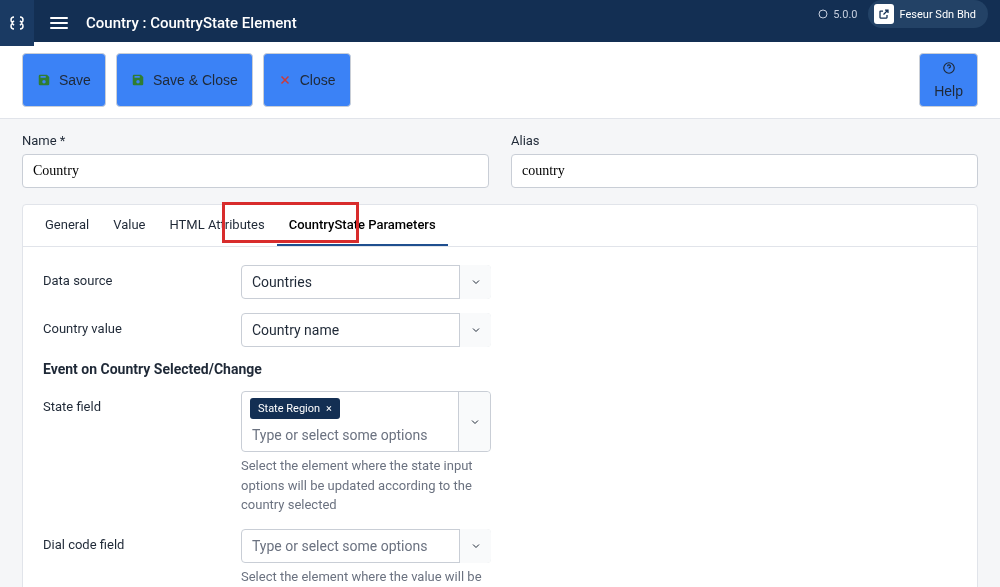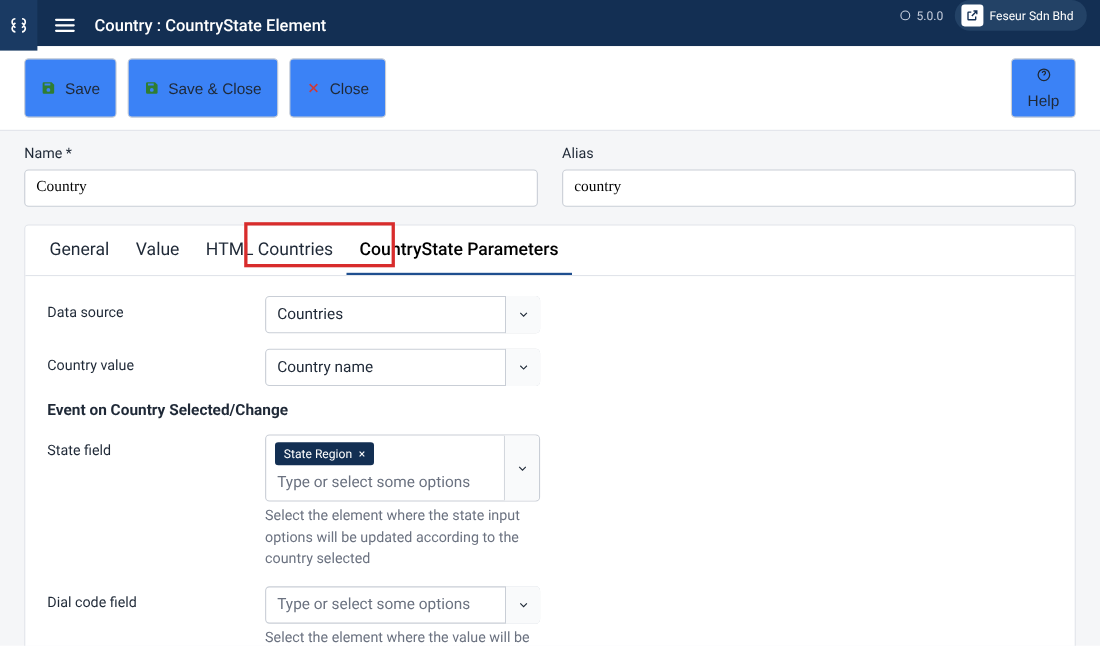--- a/index.html
+++ b/index.html
@@ -27,21 +27,21 @@
 .icon-red { stroke: #cc3a3a; }
 
 .form-area { padding: 14px 22px 20px; }
 .row { display: flex; gap: 22px; margin-bottom: 16px; }
 .col { flex: 1; }
 .field-label { font-size: 13px; color: #1f2937; margin-bottom: 6px; display: block; }
 .text-input { width: 100%; border: 1px solid #c9ced6; border-radius: 4px; padding: 8px 10px; font-size: 14px; background: #fff; font-family: Liberation Serif, serif; }
 
 .tabs-container { background: #fff; border: 1px solid #e1e4ea; border-radius: 4px; }
 .tabs { display: flex; border-bottom: 1px solid #e1e4ea; padding: 0 10px; }
-.tab { padding: 12px 12px; font-size: 16px; color: #1f2937; cursor: pointer; border-bottom: 2px solid transparent; }
+.tab { padding: 12px 12px; font-size: 13px; color: #1f2937; cursor: pointer; border-bottom: 2px solid transparent; }
 .tab.active { color: #000000; border-bottom-color: #1f4f8f; font-weight: 500; }
 .highlight-box { position: absolute; border: 3px solid #d82c2c; pointer-events: none; }
 
 .tab-content { padding: 18px 20px 20px; }
 .form-row { display: flex; align-items: flex-start; margin-bottom: 14px; }
 .form-row .lbl { width: 170px; font-size: 13px; padding-top: 8px; }
 .form-row .ctrl { width: 278px; padding-left: 28px; }
 .select-wrap { position: relative; }
 .select-input { width: 100%; border: 1px solid #c9ced6; border-radius: 4px; padding: 8px 36px 8px 10px; font-size: 14px; background: #fff; cursor: pointer; }
 .select-caret { position: absolute; right: 0; top: 0; width: 32px; height: 100%; border-left: 1px solid #c9ced6; display: flex; align-items: center; justify-content: center; pointer-events: none; background: #f9fafb; border-radius: 0 4px 4px 0; }
@@ -132,21 +132,21 @@
     <div class="col">
       <label class="field-label">Alias</label>
       <input class="text-input" value="country" style="">
     </div>
   </div>
 
   <div class="tabs-container" style="position:relative;">
     <div class="tabs">
       <div class="tab">General</div>
       <div class="tab">Value</div>
-      <div class="tab">HTML Countries</div>
+      <div class="tab">HTML Attributes</div>
       <div class="tab active">CountryState Parameters</div>
     </div>
     <div class="highlight-box" style="left:199px; top:-3px; width:137px; height:41px;"></div>
 
     <div class="tab-content">
       <div class="form-row">
         <div class="lbl">Data source</div>
         <div class="ctrl">
           <div class="select-wrap">
             <div class="select-input">Countries</div>

